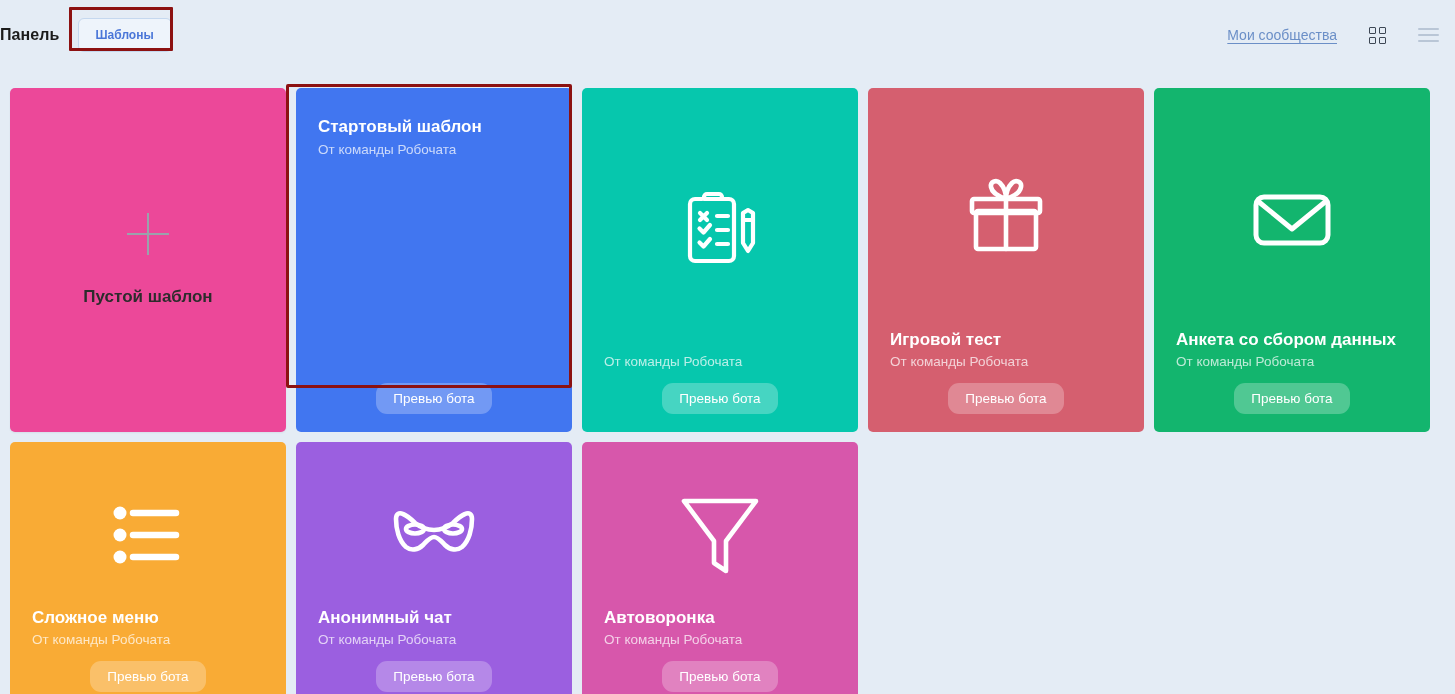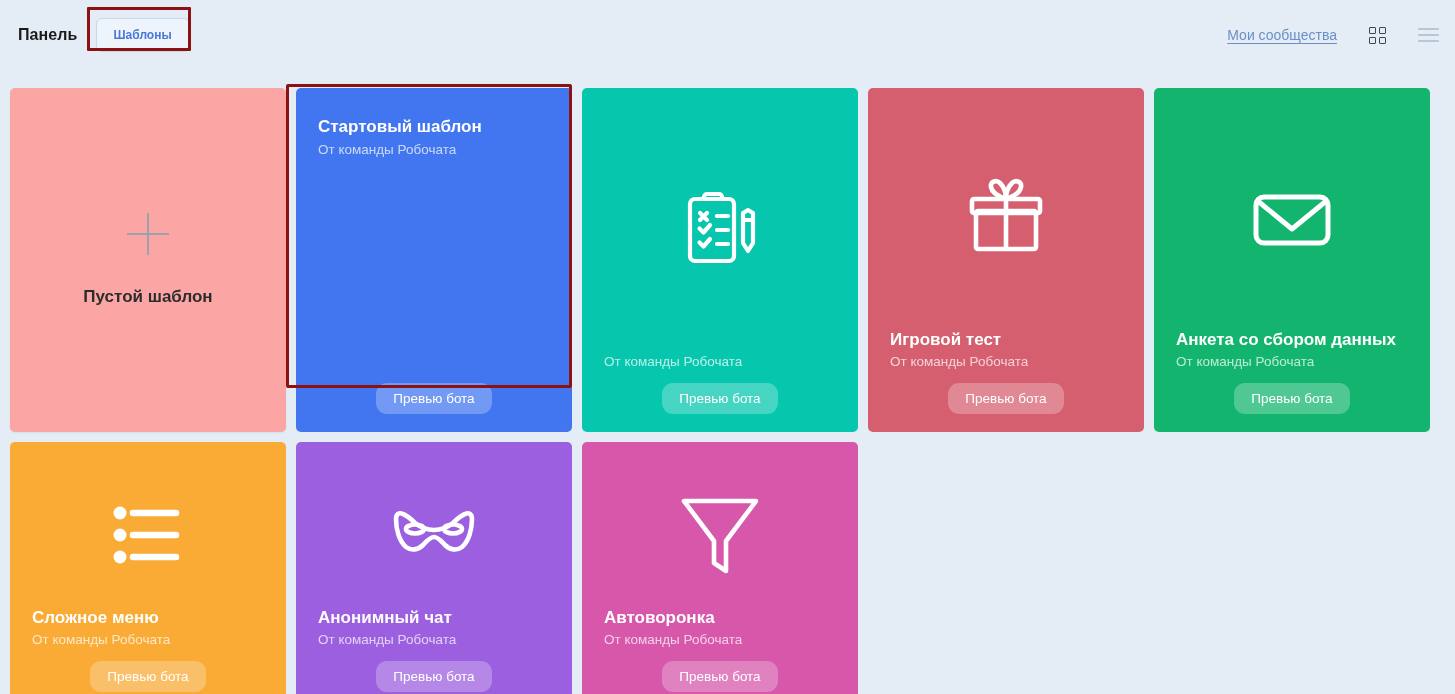--- a/index.html
+++ b/index.html
@@ -18,21 +18,20 @@
     top: 0; left: 0;
     width: 1455px;
     height: 70px;
     display: flex;
     align-items: center;
   }
   .header-left {
     display: flex;
     align-items: center;
     gap: 0px;
-    padding-left: 18px;
   }
   .nav-panel {
     font-size: 16px;
     font-weight: bold;
     color: #1b1b1b;
     letter-spacing: .1px;
   }
   .tab-wrap {
     position: relative;
     margin-left: 18px;
@@ -121,21 +120,21 @@
     border-radius: 5px;
     overflow: hidden;
     cursor: pointer;
     display: flex;
     flex-direction: column;
   }
   .card.row2 { height: 268px; }
 
   
   .card-empty {
-    background: #fca5a5;
+    background: #ec4899;
     align-items: center;
     justify-content: center;
     flex-direction: column;
     box-shadow: 0 1px 2px rgba(40,60,90,.07);
   }
   .plus-icon {
     position: relative;
     width: 42px; height: 42px;
     margin-bottom: 32px;
   }

